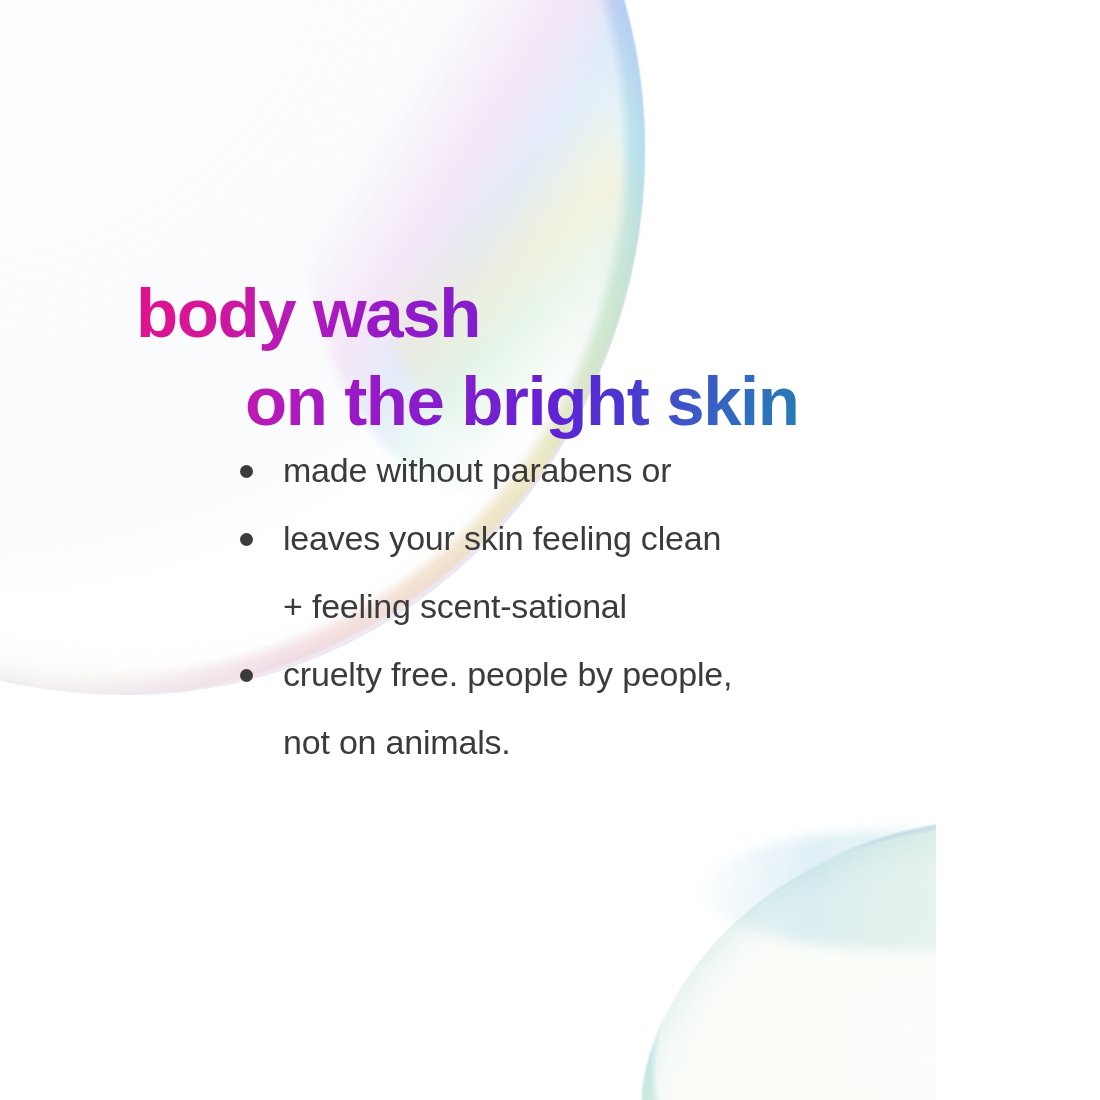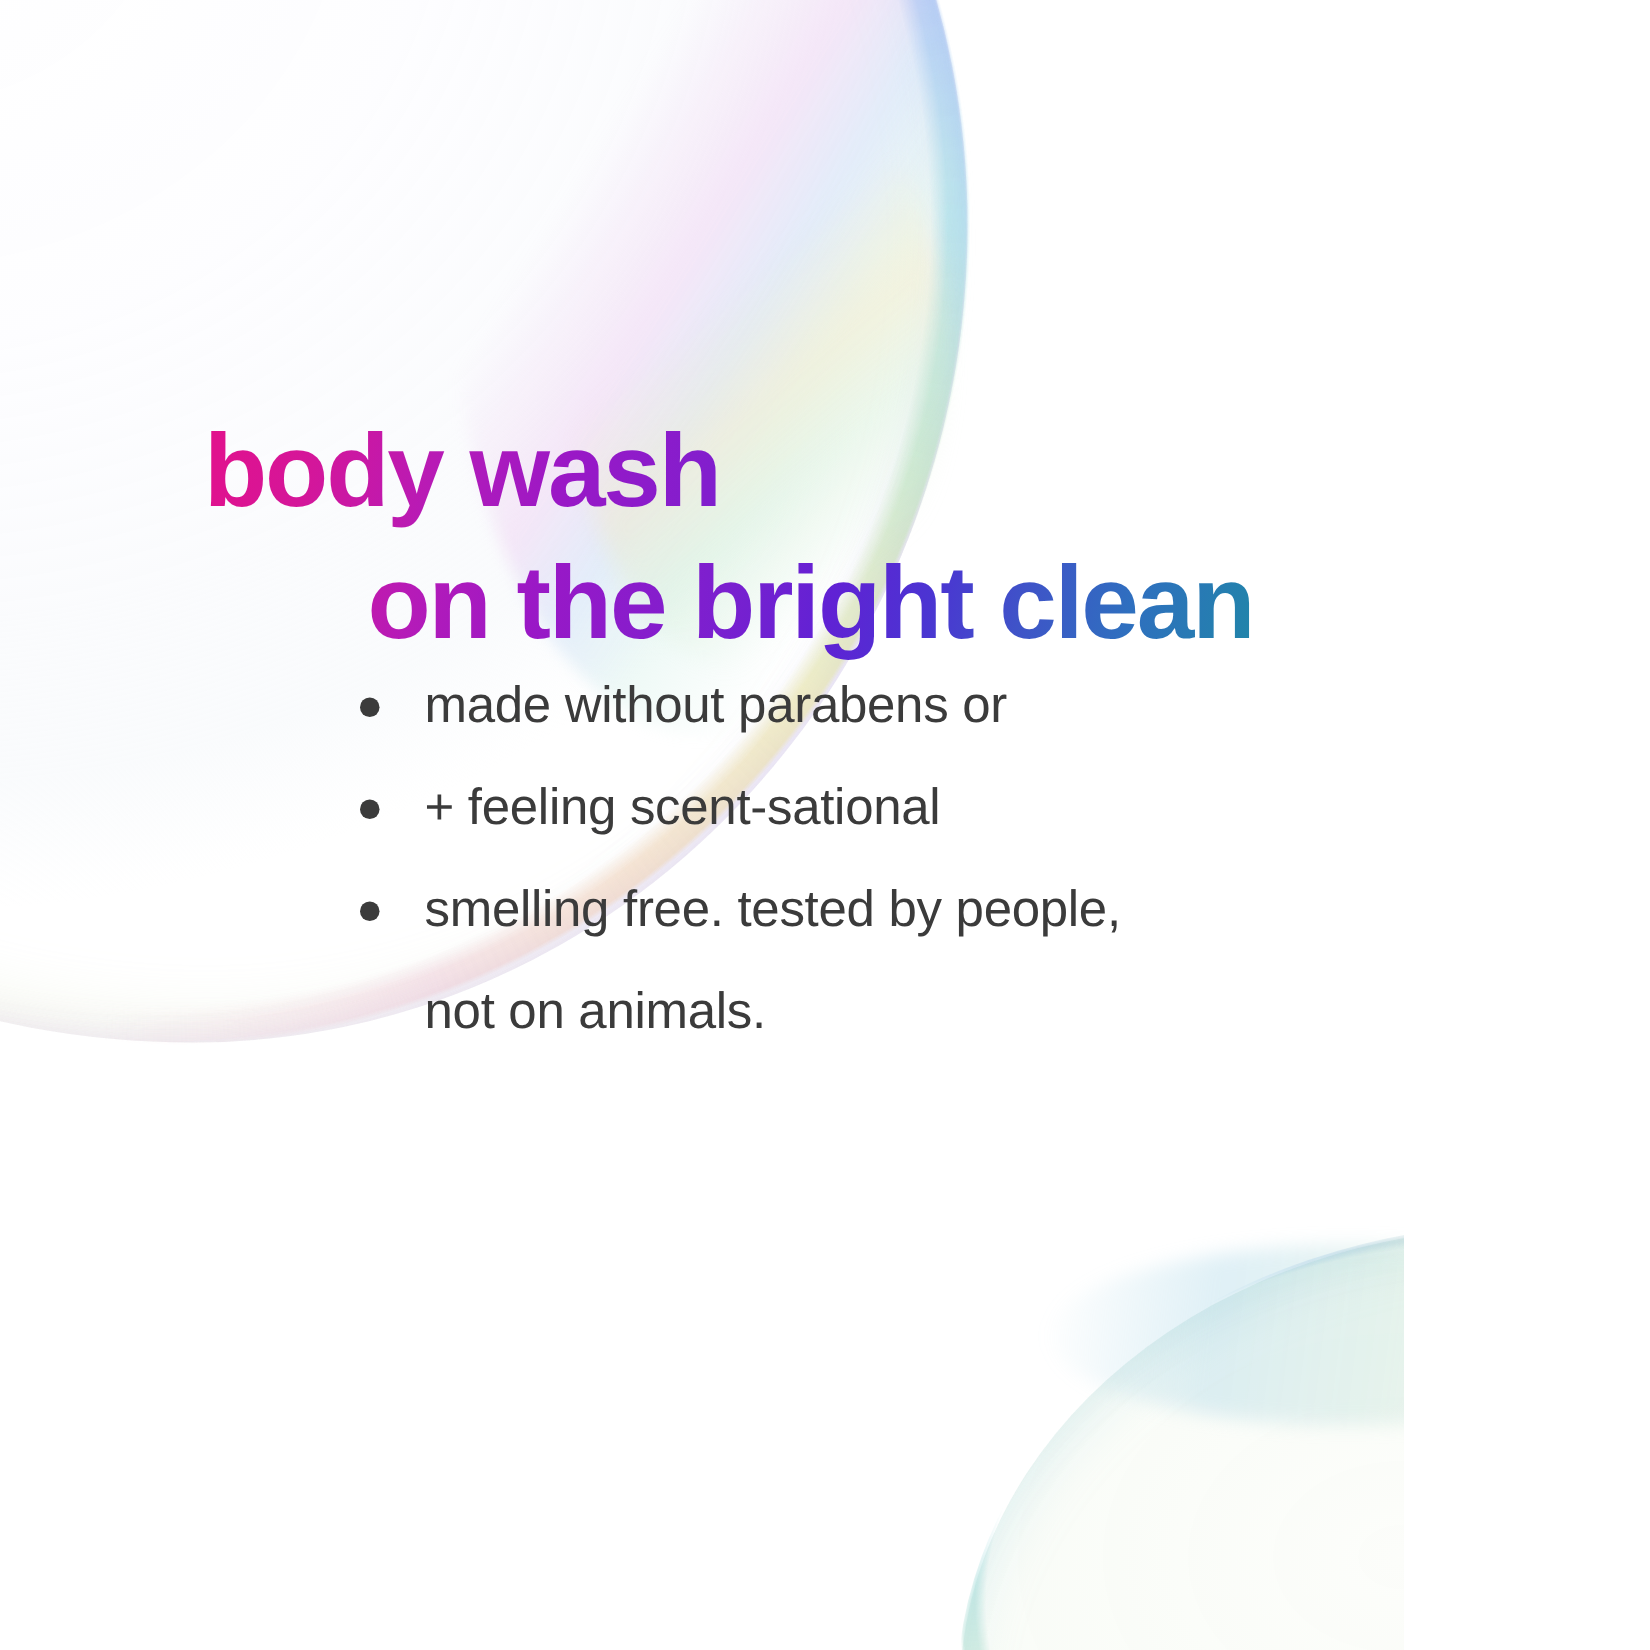--- a/index.html
+++ b/index.html
@@ -258,37 +258,38 @@
     <div class="bubble-big-sheen2"></div>
     <div class="bubble-low"></div>
     <div class="bubble-low-rim"></div>
     <div class="bubble-low-rim2"></div>
   </div>
 
   <div class="content">
 
     <h1 class="headline">
       <span class="hl-line">body wash</span>
-      <span class="hl-line indent">on the bright clean</span>
+      <span class="hl-line indent">on the bright skin</span>
     </h1>
 
     <ul class="bullets" style="list-style:none;margin:0;padding:0;">
 
       <li class="bullet-item">
         <span class="bullet-dot"></span>
         <span class="bullet-line">made without parabens or</span>
       </li>
 
       <li class="bullet-item">
         <span class="bullet-dot"></span>
+        <span class="bullet-line">leaves your skin feeling clean</span>
         <span class="bullet-line">+ feeling scent-sational</span>
       </li>
 
       <li class="bullet-item">
         <span class="bullet-dot"></span>
-        <span class="bullet-line">smelling free. tested by people,</span>
+        <span class="bullet-line">cruelty free. people by people,</span>
         <span class="bullet-line">not on animals.</span>
       </li>
 
     </ul>
 
   </div>
 </div>
 
 </body></html>

